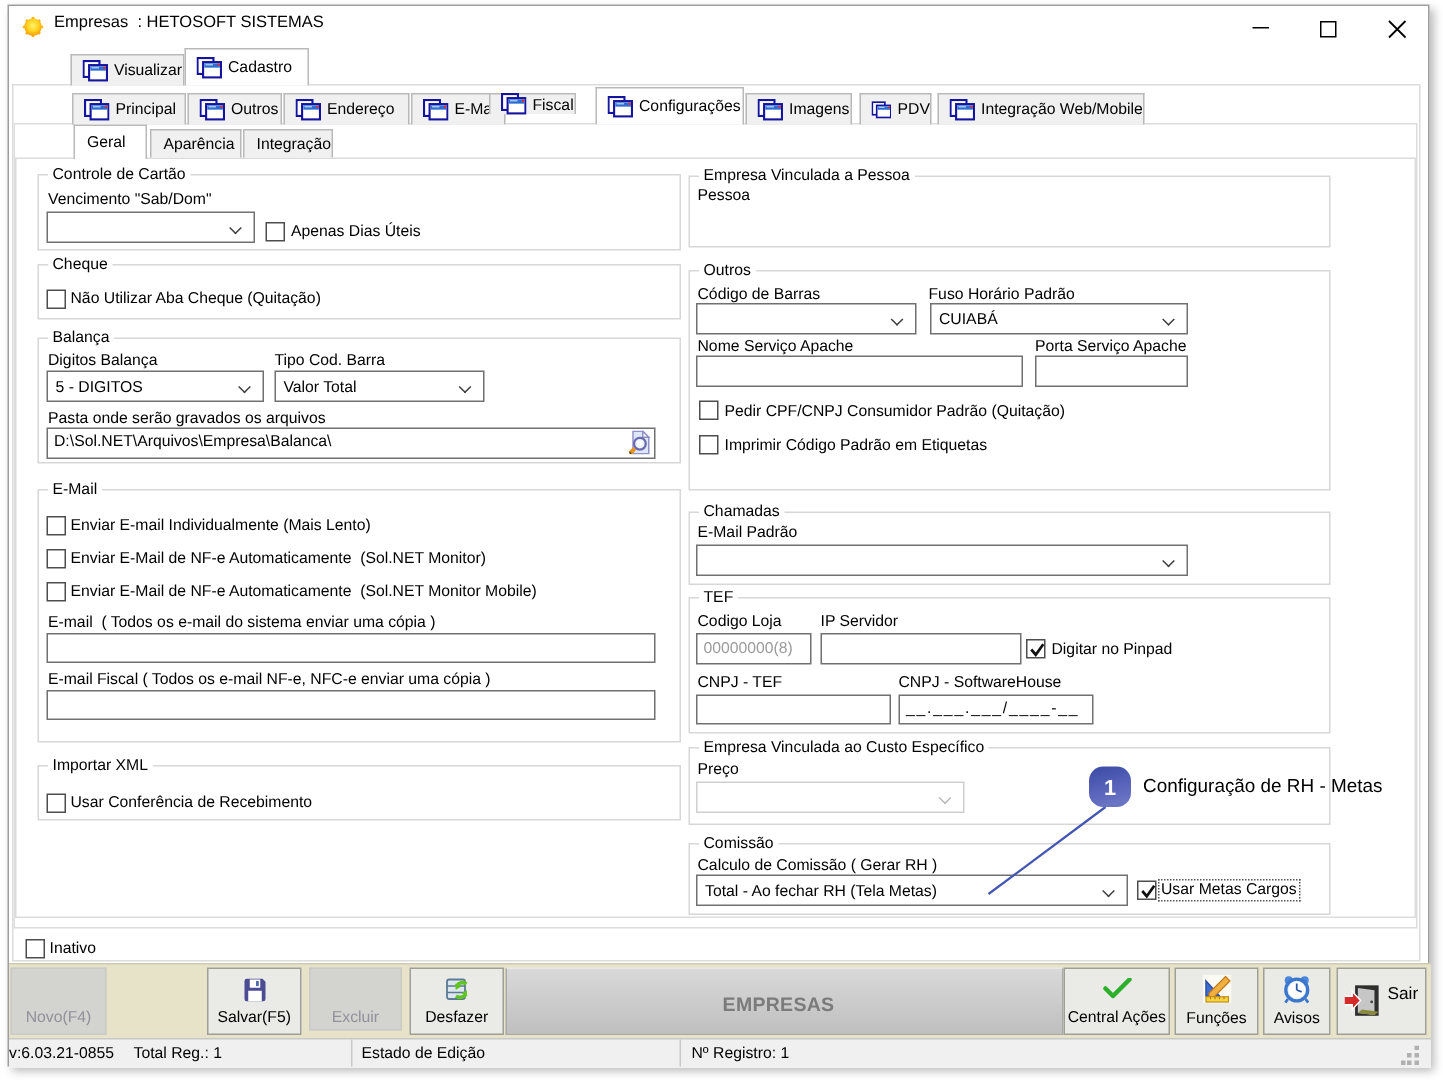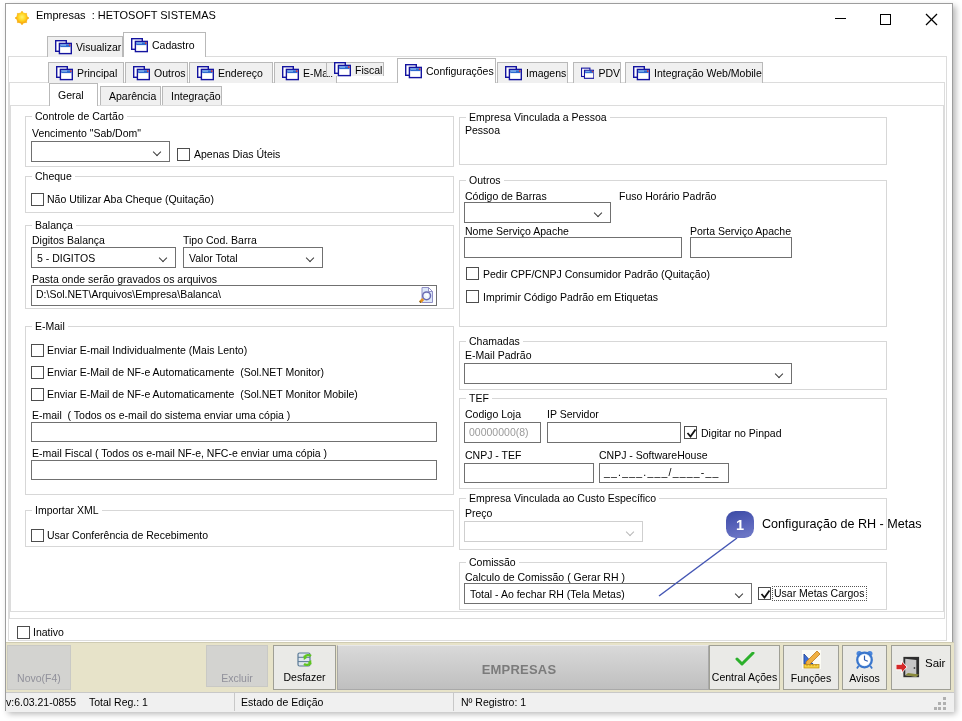--- a/index.html
+++ b/index.html
@@ -165,20 +165,24 @@
 <div class="lbl" style="left:464px;top:123px">Pessoa</div>
 
 <div class="grp" style="left:458px;top:179px;width:428px;height:147px">
         <b>Outros</b>
       </div>
 <div class="lbl" style="left:464px;top:189px">Código de Barras</div>
 <div class="cmb" style="left:463px;top:201px;width:147px;height:21px">
         <i></i>
       </div>
 <div class="lbl" style="left:618px;top:189px">Fuso Horário Padrão</div>
+<div class="cmb" style="left:619px;top:201px;width:172px;height:21px">
+        <span>CUIABÁ</span>
+        <i></i>
+      </div>
 <div class="lbl" style="left:464px;top:224px">Nome Serviço Apache</div>
 <div class="txt" style="left:463px;top:236px;width:218px;height:21px"></div>
 <div class="lbl" style="left:689px;top:224px">Porta Serviço Apache</div>
 <div class="txt" style="left:689px;top:236px;width:102px;height:21px"></div>
 <div class="cb" style="left:465px;top:266px"></div>
 <div class="lbl" style="left:482px;top:267px">Pedir CPF/CNPJ Consumidor Padrão (Quitação)</div>
 <div class="cb" style="left:465px;top:289px"></div>
 <div class="lbl" style="left:482px;top:290px">Imprimir Código Padrão em Etiquetas</div>
 
 <div class="grp" style="left:458px;top:340px;width:428px;height:49px">
@@ -246,20 +250,28 @@
 <rect x="75" y="5" width="28" height="27" rx="9.5" fill="url(#blc)"></rect>
 <text x="89" y="24" font-size="14.5" font-weight="bold" fill="#fff" text-anchor="middle">1</text>
       </svg>
 <div class="ab t12" style="left:761px;top:516px;font-size:12.6px">Configuração de RH - Metas</div>
 
 <div class="cb" style="left:16px;top:625px"></div>
 <div class="lbl" style="left:32px;top:625px">Inativo</div>
 
 <div class="ab" style="left:5px;top:641px;width:948px;height:50px;background:#e7e3c9;border-top:1px solid #cfcbb2"></div>
 <div class="btn dis" style="left:6px;top:644px;width:64px;height:45px;line-height:64px">Novo(F4)</div>
+<div class="btn" style="left:137px;top:644px;width:63px;height:45px">
+<svg style="margin-top:6px" width="16" height="16" viewBox="0 0 16 16">
+          <path d="M1,2 a1.5,1.5 0 0 1 1.5,-1.5 H13 L15,2.5 V14 a1.5,1.5 0 0 1 -1.5,1.5 H2.5 A1.5,1.5 0 0 1 1,14 Z" fill="#4c4c94"></path>
+          <rect x="4.5" y="1" width="7" height="5.5" fill="#fff"></rect>
+          <rect x="8.7" y="2" width="1.8" height="3.4" fill="#4c63a8"></rect>
+          <rect x="3.5" y="8.5" width="9" height="7" fill="#fff"></rect>
+        </svg>
+<div style="margin-top:1px">Salvar(F5)</div></div>
 <div class="btn dis" style="left:205px;top:644px;width:62px;height:42px;line-height:64px">Excluir</div>
 <div class="btn" style="left:272px;top:644px;width:63px;height:45px">
 <svg style="margin-top:6px" width="16" height="16" viewBox="0 0 16 16">
           <rect x="1" y="1" width="12" height="13" rx="1.5" fill="#dfe7ee" stroke="#5a7a96" stroke-width="1.2"></rect>
           <line x1="1" y1="5.3" x2="13" y2="5.3" stroke="#5a7a96"></line>
           <line x1="1" y1="9.6" x2="13" y2="9.6" stroke="#5a7a96"></line>
           <path d="M14,4 a4.5,4.5 0 0 0 -6.5,1.2" fill="none" stroke="#5fc61e" stroke-width="2.4"></path>
           <polygon points="6.5,3.6 6.8,8 10.2,5.8" fill="#5fc61e"></polygon>
           <path d="M7,12 a4.5,4.5 0 0 0 6.5,-1.2" fill="none" stroke="#5fc61e" stroke-width="2.4"></path>
           <polygon points="14.5,12.4 14.2,8 10.8,10.2" fill="#5fc61e"></polygon>

